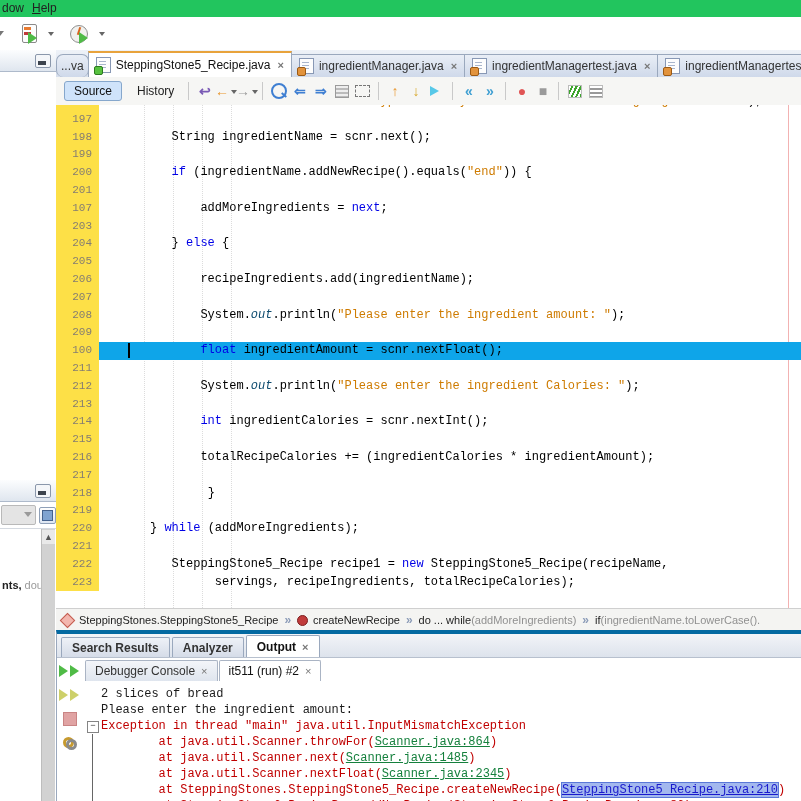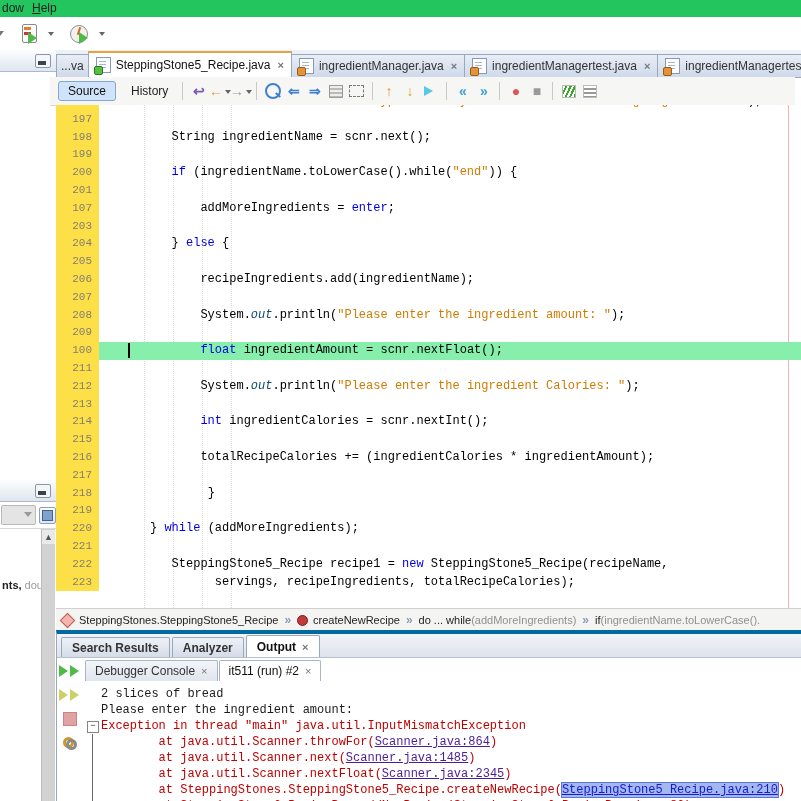--- a/index.html
+++ b/index.html
@@ -37,28 +37,28 @@
   .nav-content{position:relative;height:100%;}
   .nav-text{position:absolute;left:2px;top:50px;white-space:nowrap;font-size:11px;}
   .nav-text .gray{color:#9a9a9a;}
   .nav-scroll{position:absolute;right:1px;top:0;bottom:0;width:13px;background:#d2d2d2;border-left:1px solid #bdbdbd;}
   .nav-scroll .up{position:absolute;top:1px;left:0;width:13px;height:14px;background:#e9e9e9;color:#555;font-size:9px;text-align:center;line-height:14px;}
   
   .edtabs{position:absolute;left:56px;top:50px;width:745px;height:27px;background:linear-gradient(#eef2f8,#d7dfec);border-bottom:1px solid #9aa8bd;display:flex;align-items:flex-end;}
   .etab{height:22px;display:flex;align-items:center;padding:0 7px;border:1px solid #9aa8bd;border-bottom:none;background:linear-gradient(#e9eef6,#cfd9ea);white-space:nowrap;margin-right:-1px;position:relative;font-size:12px;color:#333;}
   .etab.active{background:#fff;height:24px;border-top:2px solid #e8a33c;color:#111;}
   .etab .x{margin-left:7px;color:#777;font-weight:bold;font-size:11px;line-height:10px;}
-  .etab.overflow{padding:0 4px;}
+  .etab.overflow{padding:0 4px;border-radius:7px;}
   .fico{position:relative;width:13px;height:14px;margin-right:5px;background:#fdfdfd;border:1px solid #8898b5;}
   .fico:before{content:"";position:absolute;left:2px;top:3px;width:7px;height:1px;box-shadow:0 3px 0 #aab6cc,0 6px 0 #aab6cc;background:#aab6cc;}
   .fico .badge{position:absolute;left:-3px;bottom:-3px;width:7px;height:7px;border-radius:2px;}
   .badge.green{background:#57c13f;border:1px solid #2c7a20;}
   .badge.orange{background:#e2933c;border:1px solid #9c5a14;}
   
-  .etoolbar{position:absolute;left:50px;top:77px;width:745px;height:28px;background:#f6f6f4;border-bottom:1px solid #d7d7d7;display:flex;align-items:center;}
+  .etoolbar{position:absolute;left:56px;top:77px;width:745px;height:28px;background:#f6f6f4;border-bottom:1px solid #d7d7d7;display:flex;align-items:center;}
   .src-btn{margin-left:8px;padding:2px 9px;background:#cfe3fa;border:1px solid #86a7cc;border-radius:3px;color:#111;}
   .hist-btn{margin-left:6px;padding:2px 9px;color:#222;}
   .esep{width:1px;height:18px;background:#c9c9c9;margin:0 5px;}
   .ei{width:21px;height:20px;display:flex;align-items:center;justify-content:center;font-size:14px;font-weight:bold;position:relative;}
   .ei.small-drop:after{content:"";border:3px solid transparent;border-top:4px solid #666;margin-left:2px;margin-top:5px;}
   .c-purple{color:#7a5ab5}.c-orange{color:#e8962e}.c-gray{color:#9a9a9a}.c-blue{color:#3f7fd2}
   .c-red{color:#e05555}.c-teal{color:#3f9fd2}.c-yellow{color:#d8a92e}
   .ei-find{width:12px;height:12px;border:2px solid #3f7fd2;border-radius:50%;position:relative;}
   .ei-find:after{content:"";position:absolute;left:8px;top:9px;width:6px;height:2px;background:#3f7fd2;transform:rotate(40deg);}
   .ei-box{width:12px;height:11px;border:1px solid #9a9a9a;background:repeating-linear-gradient(#eee 0 2px,#bbb 2px 4px);}
@@ -68,21 +68,21 @@
   .ei-uncomment{width:12px;height:11px;background:repeating-linear-gradient(#fff 0 2px,#999 2px 4px);border:1px solid #bbb;}
   
   .codewrap{position:absolute;left:56px;top:105px;width:745px;height:503px;overflow:hidden;background:#fff;}
   .codeinner{margin-top:-12px;position:relative;}
   .guides{position:absolute;left:0;top:0;bottom:0;width:745px;pointer-events:none;}
   .guide{position:absolute;top:0;bottom:0;border-left:1px dotted #dcdcdc;}
   .marginline{position:absolute;left:732px;top:0;bottom:0;border-left:1px solid #f2b2b2;}
   .crow{height:17.8px;display:flex;position:relative;}
   .crow .ln{width:36px;flex:none;background:#fde047;color:#857d72;text-align:right;padding-right:7px;font-family:"Liberation Mono",monospace;font-size:11px;line-height:17.8px;}
   .crow .ct{flex:1;white-space:pre;font-family:"Liberation Mono",monospace;font-size:12px;line-height:17.8px;padding-left:15px;}
-  .crow.hl .ct{background:#86efac;}
+  .crow.hl .ct{background:#0ea5e9;}
   .tok-p{color:#000}.tok-k{color:#0000e6}.tok-s{color:#ce7b00}.tok-f{color:#0c4a6e;font-style:italic;}
   .caret-bar{position:absolute;left:72px;top:1px;width:2px;height:15px;background:#000;}
   
   .breadcrumb{position:absolute;left:56px;top:608px;width:745px;height:22px;background:#f4f4f2;border-top:1px solid #cfcfcf;border-bottom:1px solid #aab4c4;display:flex;align-items:center;font-size:11px;white-space:nowrap;overflow:hidden;}
   .bc-item{display:flex;align-items:center;margin-left:6px;}
   .bc-sep{color:#8c9cb8;font-weight:bold;margin-left:6px;font-size:12px;}
   .bc-gray{color:#909090;}
   .bci-class{width:9px;height:9px;background:#f3b6ae;border:1px solid #c25c50;transform:rotate(45deg);margin-right:6px;}
   .bci-method{width:9px;height:9px;border-radius:50%;background:#c13b3b;border:1px solid #7d1f1f;margin-right:5px;position:relative;}
   
@@ -102,21 +102,21 @@
   .gearq:before,.gearq:after{content:"";position:absolute;border-radius:50%;border:3px solid #8a8a8a;width:5px;height:5px;}
   .gearq:before{left:0;top:0;border-color:#c79a2e;}
   .gearq:after{right:0;bottom:-1px;}
   .itabs{position:absolute;left:28px;top:0;right:0;height:23px;background:#fff;display:flex;align-items:flex-end;border-bottom:1px solid #c6cdd6;}
   .itab{height:20px;display:flex;align-items:center;padding:0 9px;border:1px solid #aab4c4;border-bottom:none;background:linear-gradient(#f3f5f9,#dfe5ee);margin-right:1px;color:#333;border-radius:2px 2px 0 0;}
   .itab.active{background:#fff;color:#111;}
   .itab .x{margin-left:6px;color:#777;font-size:11px;}
   .console{position:absolute;left:28px;top:23px;right:0;bottom:0;overflow:hidden;font-family:"Liberation Mono",monospace;font-size:12px;background:#fff;padding-top:5px;}
   .oline{height:16px;line-height:16px;white-space:pre;position:relative;padding-left:16px;}
   .seg-out{color:#1a1a1a}.seg-err{color:#c00000}
-  .seg-link{color:#4c1d95;text-decoration:underline;cursor:pointer;}
+  .seg-link{color:#15803d;text-decoration:underline;cursor:pointer;}
   .seg-linksel{color:#1a1acc;text-decoration:underline;background:#a3b8ee;outline:1px solid #5a78d8;cursor:pointer;}
   .collapse-box{position:absolute;left:2px;top:3px;width:10px;height:10px;border:1px solid #848484;background:#fff;font-size:9px;line-height:9px;text-align:center;color:#333;}
   .tree-vline{position:absolute;left:7px;top:0;bottom:0;border-left:1px solid #666;}
 </style>
 </head>
 <body>
 
 <div id="app">
 
   <div class="menubar" id="menubar"><span class="menu-item">dow</span><span class="menu-item"><u>H</u>elp</span></div>
@@ -279,29 +279,29 @@
         <div class="crow">
           <span class="ln">198</span>
           <span class="ct">        <span class="tok-p">String ingredientName = scnr.next();</span></span>
         </div>
         <div class="crow">
           <span class="ln">199</span>
           <span class="ct"></span>
         </div>
         <div class="crow">
           <span class="ln">200</span>
-          <span class="ct">        <span class="tok-k">if</span><span class="tok-p"> (ingredientName.toLowerCase().while(</span><span class="tok-s">"end"</span><span class="tok-p">)) {</span></span>
+          <span class="ct">        <span class="tok-k">if</span><span class="tok-p"> (ingredientName.addNewRecipe().equals(</span><span class="tok-s">"end"</span><span class="tok-p">)) {</span></span>
         </div>
         <div class="crow">
           <span class="ln">201</span>
           <span class="ct"></span>
         </div>
         <div class="crow">
           <span class="ln">107</span>
-          <span class="ct">            <span class="tok-p">addMoreIngredients = </span><span class="tok-k">enter</span><span class="tok-p">;</span></span>
+          <span class="ct">            <span class="tok-p">addMoreIngredients = </span><span class="tok-k">next</span><span class="tok-p">;</span></span>
         </div>
         <div class="crow">
           <span class="ln">203</span>
           <span class="ct"></span>
         </div>
         <div class="crow">
           <span class="ln">204</span>
           <span class="ct">        <span class="tok-p">} </span><span class="tok-k">else</span><span class="tok-p"> {</span></span>
         </div>
         <div class="crow">

